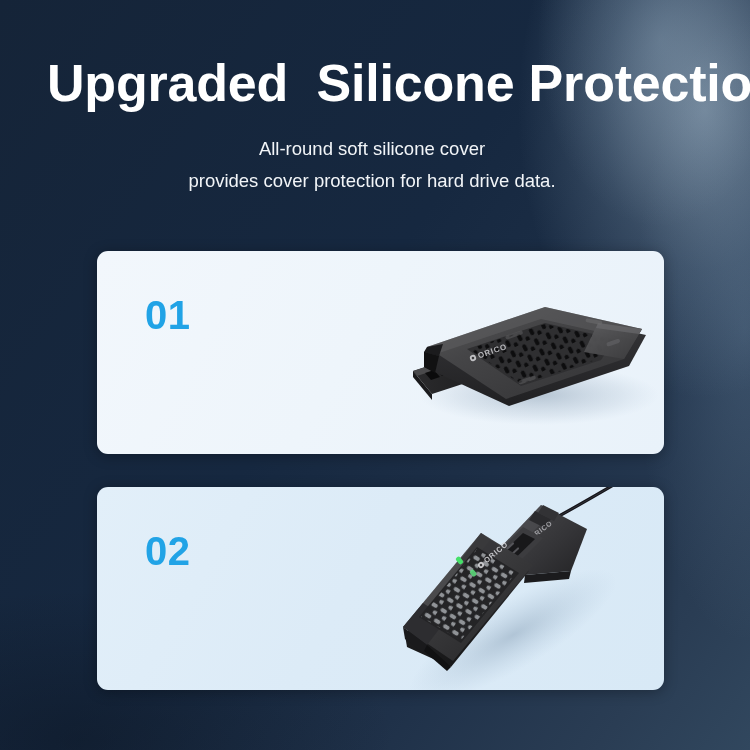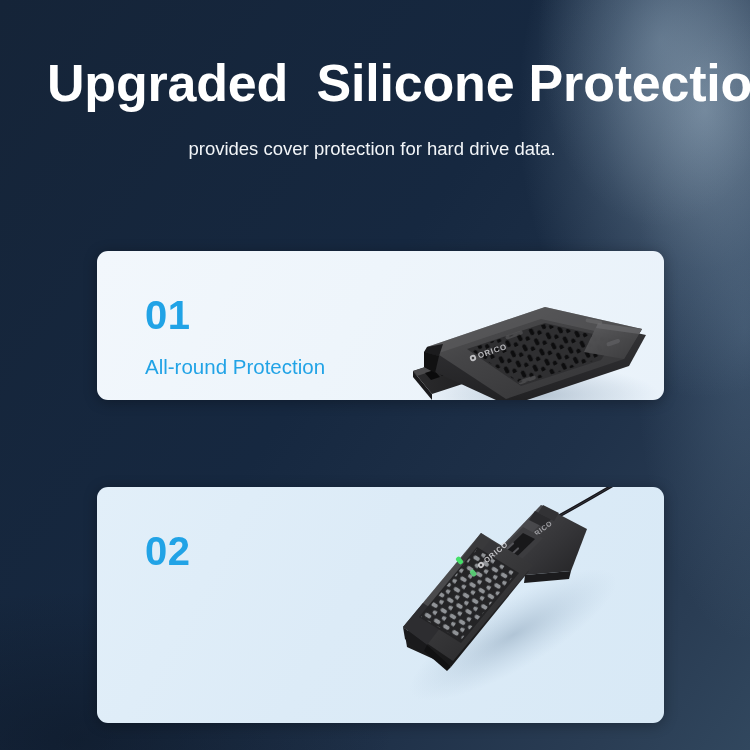--- a/index.html
+++ b/index.html
@@ -55,22 +55,22 @@
 
   
   .card {
     position:absolute;
     left:97px; width:567px;
     border-radius:11px;
     overflow:hidden;
     z-index:6;
     box-shadow:0 2px 14px rgba(0,0,0,0.30);
   }
-  #card1 { top:251px; height:149px; background:linear-gradient(120deg,#f2f7fc 0%, #eef5fb 45%, #e9f2fa 100%); }
-  #card2 { top:487px; height:236px; background:linear-gradient(120deg,#e2eff9 0%, #dcebf7 45%, #d8e9f6 100%); }
+  #card1 { top:251px; height:203px; background:linear-gradient(120deg,#f2f7fc 0%, #eef5fb 45%, #e9f2fa 100%); }
+  #card2 { top:487px; height:203px; background:linear-gradient(120deg,#e2eff9 0%, #dcebf7 45%, #d8e9f6 100%); }
 
   .card-text { position:absolute; left:48px; top:44px; }
   .num {
     color:#21a3e6;
     font-size:40px;
     font-weight:bold;
     line-height:1;
     letter-spacing:0.5px;
   }
   .caption {
@@ -89,28 +89,28 @@
 </style>
 </head>
 <body>
 
 <div id="bg2"></div>
 <div id="bgGlow"></div>
 
 <div id="header">
   <div id="title">Upgraded  Silicone Protection</div>
   <div id="subtitle">
+    <span class="l1">All-round soft silicone cover</span>
     <span class="l2">provides cover protection for hard drive data.</span>
   </div>
 </div>
 
 <div class="card" id="card1">
   <div class="card-text">
     <div class="num">01</div>
-    <div class="caption">All-round Protection</div>
   </div>
 
   <svg class="prod" id="prod1" viewBox="0 0 280 215">
     <defs>
       <linearGradient id="g1top" x1="0" y1="0" x2="1" y2="1">
         <stop offset="0%" stop-color="#585859"></stop>
         <stop offset="35%" stop-color="#454547"></stop>
         <stop offset="100%" stop-color="#313133"></stop>
       </linearGradient>
       <linearGradient id="g1side" x1="0" y1="0" x2="0" y2="1">

